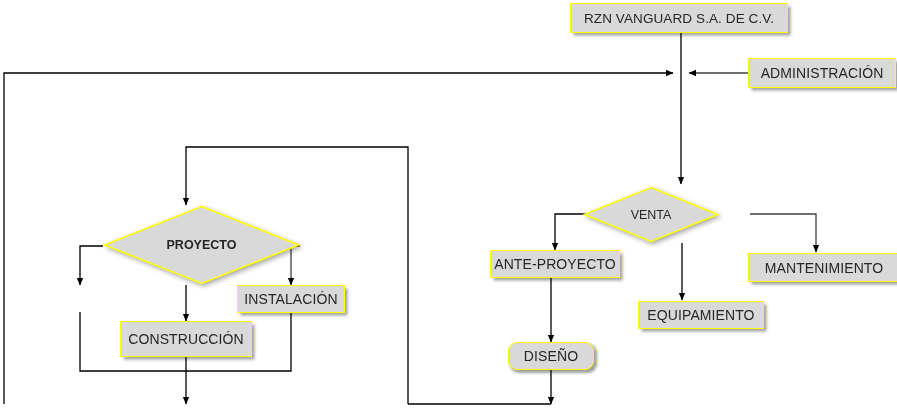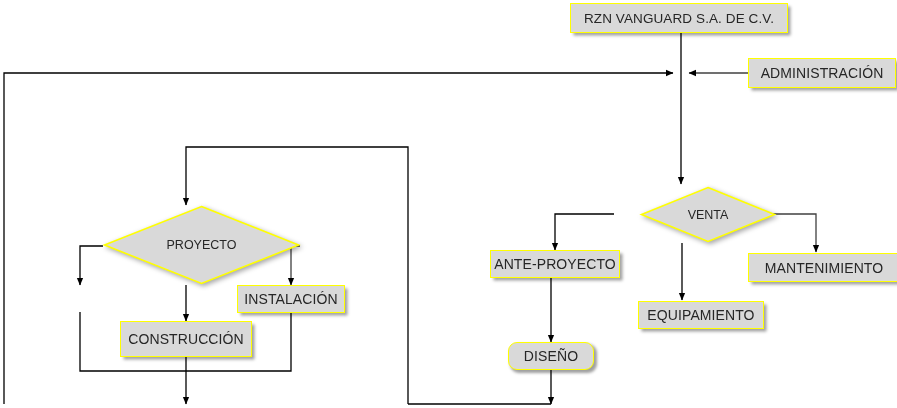--- a/index.html
+++ b/index.html
@@ -86,28 +86,28 @@
   </svg>
 
   <div class="node box big" style="left:570px;top:3px;width:218px;height:30px;">
     <span>RZN VANGUARD S.A. DE C.V.</span>
   </div>
 
   <div class="node box" style="left:748px;top:58px;width:148px;height:30px;">
     <span>ADMINISTRACIÓN</span>
   </div>
 
-  <div class="node diamond" style="left:640px;top:186px;width:136px;height:57px;">
+  <div class="node diamond" style="left:583px;top:186px;width:136px;height:57px;">
     <svg width="136" height="57" viewBox="0 0 136 57">
       <polygon points="68,1.5 134.5,28.5 68,55.5 1.5,28.5" fill="#d9d9d9" stroke="#ffff00" stroke-width="1.6" style="filter:drop-shadow(2.5px 2.5px 2.5px rgba(0,0,0,0.35));"></polygon>
     </svg>
     <span class="dlabel">VENTA</span>
   </div>
 
-  <div class="node diamond" style="left:103px;top:205px;width:197px;height:80px;">
+  <div class="node diamond" style="left:103px;top:205px;width:197px;height:80px;font-weight:bold;">
     <svg width="197" height="80" viewBox="0 0 197 80">
       <polygon points="98.5,1.5 195.5,40 98.5,78.5 1.5,40" fill="#d9d9d9" stroke="#ffff00" stroke-width="1.6" style="filter:drop-shadow(2.5px 2.5px 2.5px rgba(0,0,0,0.35));"></polygon>
     </svg>
     <span class="dlabel">PROYECTO</span>
   </div>
 
   <div class="node box" style="left:490px;top:250px;width:130px;height:28px;">
     <span>ANTE-PROYECTO</span>
   </div>
 

